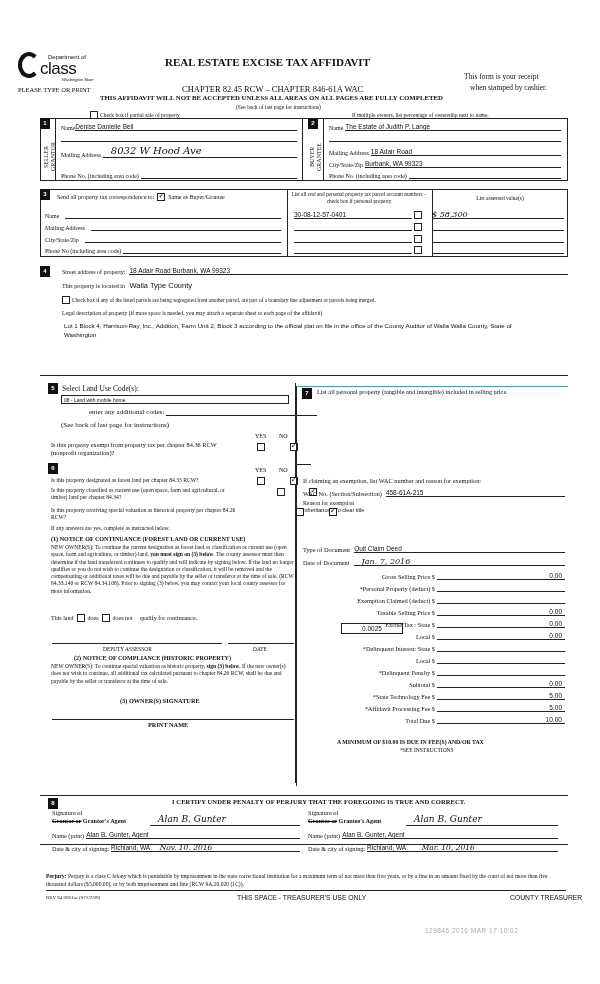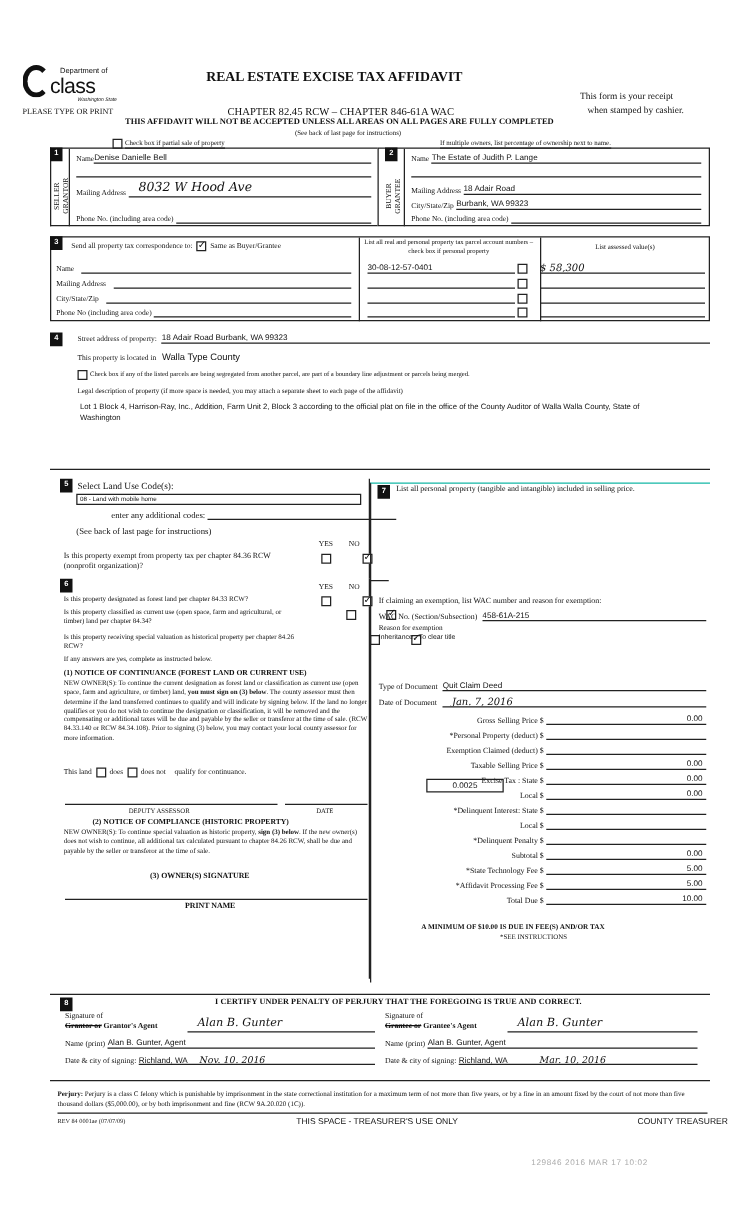--- a/index.html
+++ b/index.html
@@ -280,21 +280,21 @@
       </div>
     <div class="row" style="left:0;top:147px;width:268px;font-size:6.3px;">
         <span style="width:138px;text-align:right">Total Due $</span>
         <span class="fill amt">10.00</span>
       </div>
   </div>
   <div class="abs" style="left:40px;top:352px;font-size:5.8px;font-weight:bold;">A MINIMUM OF $10.00 IS DUE IN FEE(S) AND/OR TAX</div>
   <div class="abs" style="left:103px;top:360px;font-size:5.5px;">*SEE INSTRUCTIONS</div>
 </div>
 
-<div class="abs" style="left:40px;top:795px;width:528px;height:70px;border-top:1.5px solid #222;border-bottom:1.5px solid #222;">
+<div class="abs" style="left:40px;top:795px;width:528px;height:50px;border-top:1.5px solid #222;border-bottom:1.5px solid #222;">
   <div class="abs num" style="left:8px;top:2px;">8</div>
   <div class="abs" style="left:132px;top:2px;font-size:6.5px;font-weight:bold;letter-spacing:0.1px;">I CERTIFY UNDER PENALTY OF PERJURY THAT THE FOREGOING IS TRUE AND CORRECT.</div>
 
   <div class="abs" style="left:12px;top:13px;font-size:6.2px;line-height:7.5px;">
     <span>Signature of</span><br>
     <s style="font-weight:bold">Grantor or</s> <b>Grantor's Agent</b>
   </div>
   <div class="abs line hand" style="left:110px;top:18px;width:150px;height:12px;font-size:9px;font-family:'DejaVu Serif',serif;padding-left:8px;">Alan B. Gunter</div>
   <div class="row" style="left:12px;top:34px;width:248px;font-size:6.2px;">
     <span>Name (print)</span>
@@ -314,21 +314,21 @@
   </div>
   <div class="abs line hand" style="left:366px;top:18px;width:152px;height:12px;font-size:9px;font-family:'DejaVu Serif',serif;padding-left:8px;">Alan B. Gunter</div>
   <div class="row" style="left:268px;top:34px;width:250px;font-size:6.2px;">
     <span>Name (print)</span>
     <span class="fill">Alan B. Gunter, Agent</span>
   </div>
   <div class="row" style="left:268px;top:47px;width:250px;font-size:6.2px;">
     <span>Date &amp; city of signing:</span>
     <span class="fill">
       <span class="sans">Richland, WA</span>
-      <span class="hand" style="font-family:'DejaVu Serif',serif;font-size:7.5px;margin-left:24px;">Mar. 10, 2016</span>
+      <span class="hand" style="font-family:'DejaVu Serif',serif;font-size:7.5px;margin-left:14px;">Mar. 10, 2016</span>
     </span>
   </div>
 </div>
 
 <div class="abs" style="left:46px;top:873px;width:520px;font-size:5.6px;line-height:7.5px;border-bottom:1px solid #222;padding-bottom:2px;">
   <b>Perjury:</b><span> Perjury is a class C felony which is punishable by imprisonment in the state correctional institution for a maximum term of not more than five years, or by a fine in an amount fixed by the court of not more than five thousand dollars ($5,000.00), or by both imprisonment and fine (RCW 9A.20.020 (1C)).</span>
 </div>
 <div class="abs" style="left:46px;top:895px;font-size:5px;">REV 84 0001ae (07/07/09)</div>
 <div class="abs sans" style="left:237px;top:894px;font-size:6.8px;">THIS SPACE - TREASURER'S USE ONLY</div>
 <div class="abs sans" style="left:510px;top:894px;font-size:6.8px;white-space:nowrap;">COUNTY TREASURER</div>

